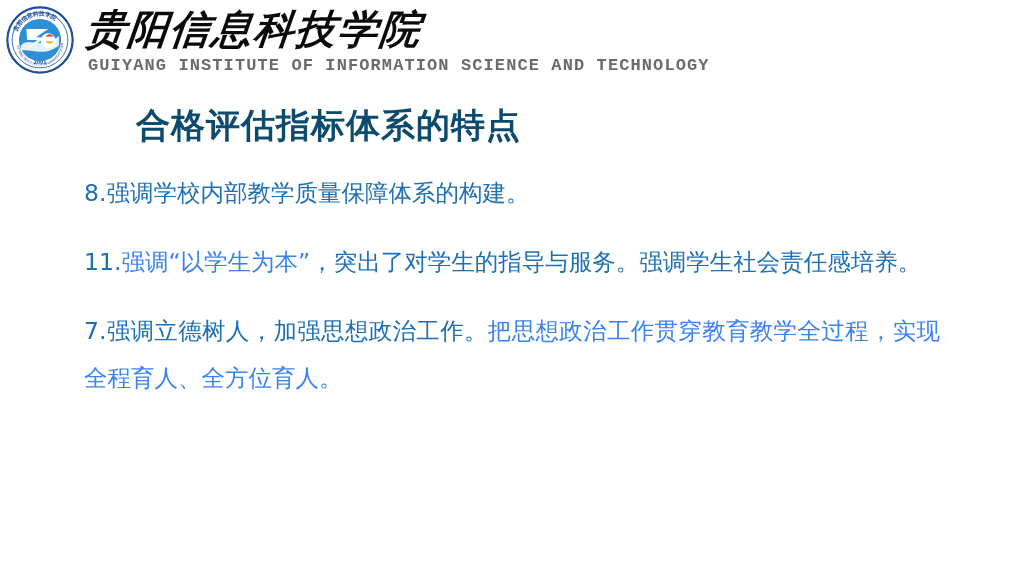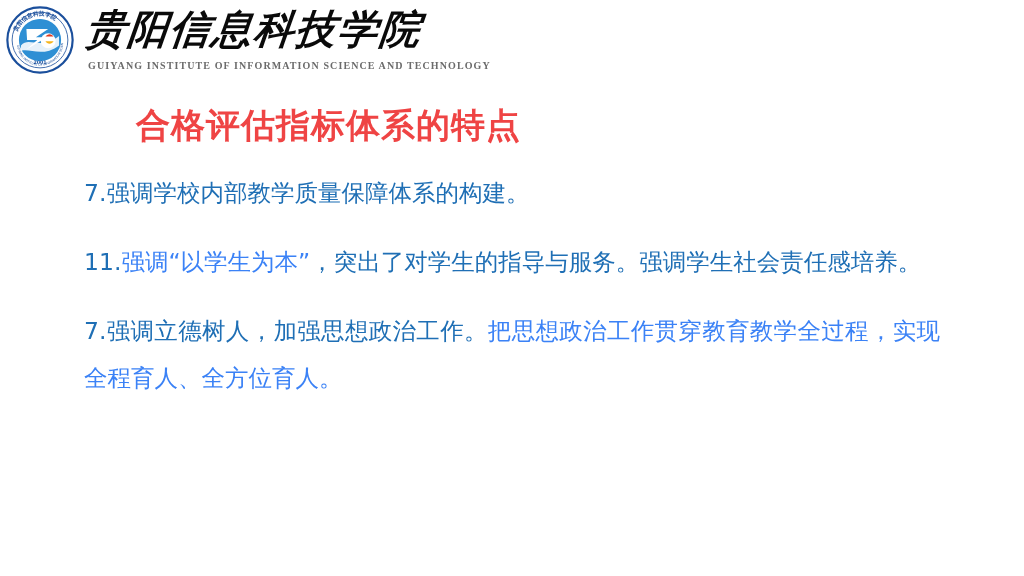--- a/index.html
+++ b/index.html
@@ -44,41 +44,41 @@
     font-size: 40px;
     line-height: 44px;
     font-weight: 700;
     color: #0a0a0a;
     letter-spacing: 2px;
     font-style: italic;
     transform: skewX(-6deg);
     white-space: nowrap;
   }
   .wordmark-en {
-    font-family: Liberation Serif, serif;
-    font-size: 10px;
+    font-family: Liberation Mono, monospace;
+    font-size: 17px;
     line-height: 14px;
     font-weight: 700;
     color: #6b6b6b;
     letter-spacing: 1.1px;
     white-space: nowrap;
     margin-top: 8px;
     padding-left: 2px;
   }
 
   
   .slide-title {
     position: absolute;
     left: 136px;
     top: 104px;
     font-family: "DejaVu Sans", "Liberation Sans", sans-serif;
     font-size: 34px;
     line-height: 42px;
     font-weight: 700;
-    color: #ef4444;
+    color: #0c4a6e;
     letter-spacing: 1px;
     white-space: nowrap;
   }
 
   
   .body-block {
     position: absolute;
     left: 84px;
     top: 170px;
     width: 856px;
@@ -132,18 +132,18 @@
 
     <div class="wordmark">
       <div class="wordmark-cn">贵阳信息科技学院</div>
       <div class="wordmark-en">GUIYANG INSTITUTE OF INFORMATION SCIENCE AND TECHNOLOGY</div>
     </div>
   </div>
 
   <div class="slide-title">合格评估指标体系的特点</div>
 
   <div class="body-block">
-    <p class="para"><span class="seg-blue">7.强调学校内部教学质量保障体系的构建。</span></p>
+    <p class="para"><span class="seg-blue">8.强调学校内部教学质量保障体系的构建。</span></p>
     <p class="para"><span class="seg-blue">11.</span><span class="seg-red">强调“以学生为本”</span><span class="seg-blue">，突出了对学生的指导与服务。强调学生社会责任感培养。</span></p>
     <p class="para"><span class="seg-blue">7.强调立德树人，加强思想政治工作。</span><span class="seg-red">把思想政治工作贯穿教育教学全过程，实现全程育人、全方位育人。</span></p>
   </div>
 
 </div>
 
 </body></html>

